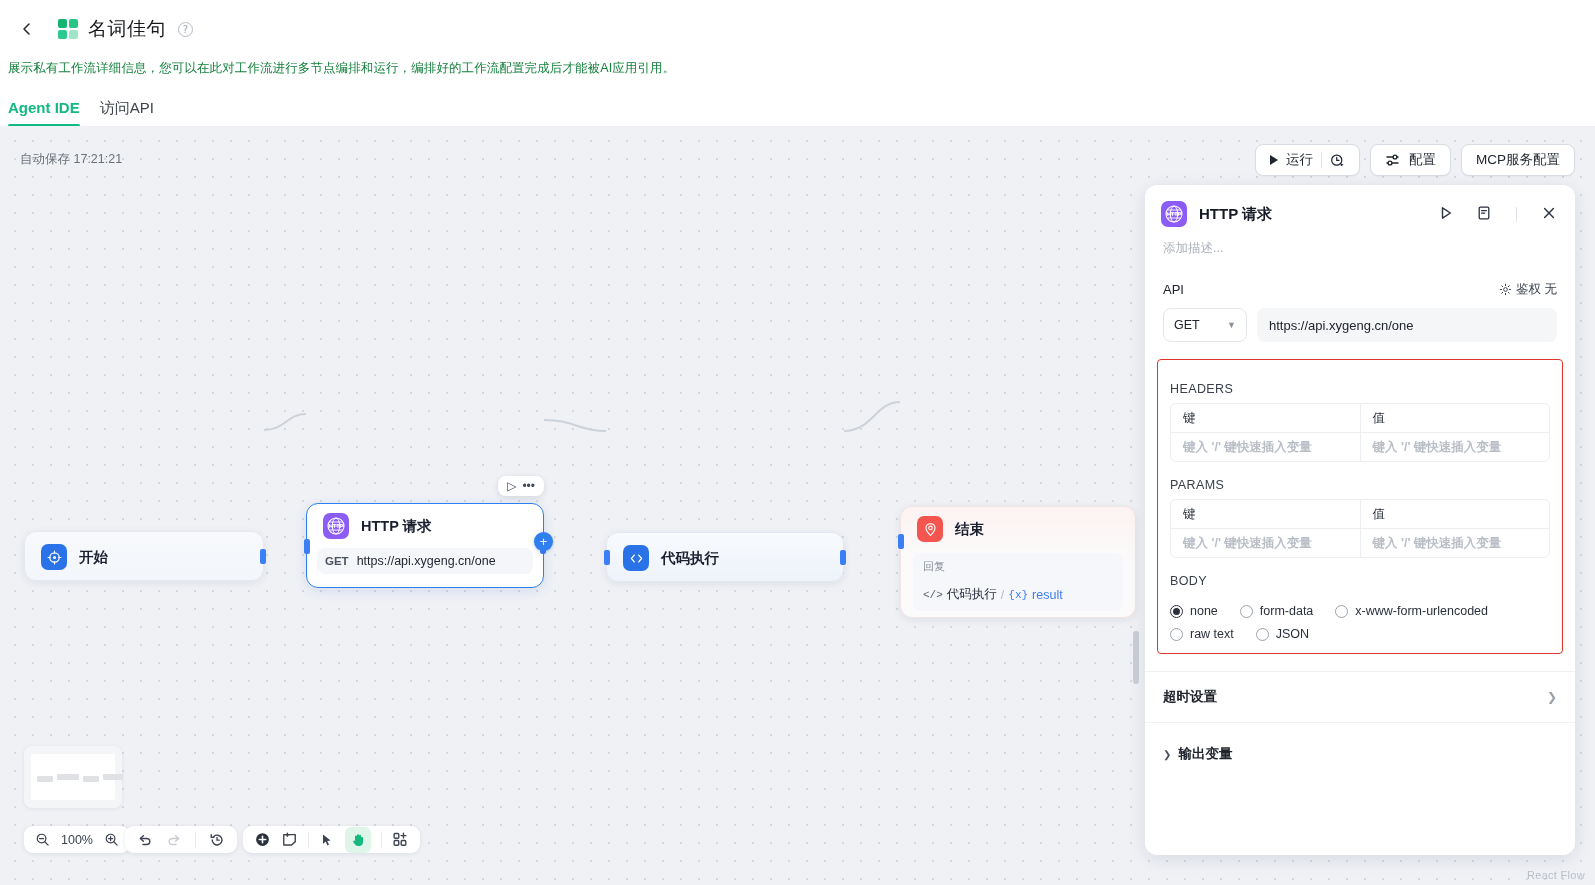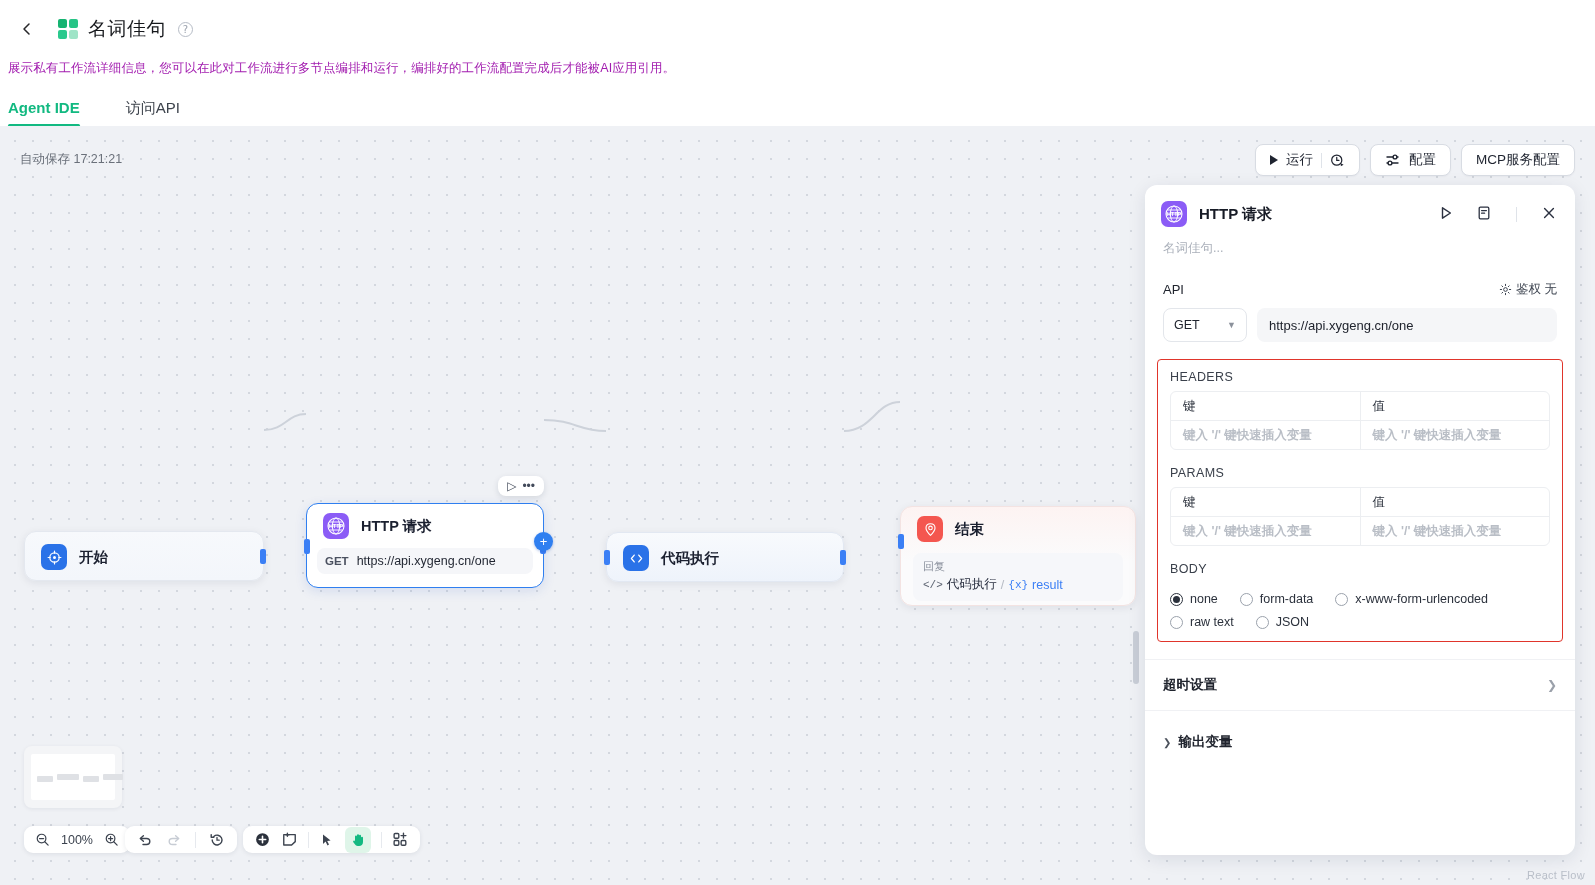--- a/index.html
+++ b/index.html
@@ -23,23 +23,23 @@
   .app-logo i:nth-child(1){ background:#15b371; }
   .app-logo i:nth-child(2){ background:#27c486; }
   .app-logo i:nth-child(3){ background:#2bc98d; }
   .app-logo i:nth-child(4){ background:#9fe4c7; }
   .page-title { font-size:19px; font-weight:normal; color:#16181c; letter-spacing:0.5px; }
   .help-icon {
     width:15px; height:15px; border-radius:50%; border:1.3px solid #b6bcc6; color:#9aa1ac;
     font-size:10px; display:flex; align-items:center; justify-content:center; margin-left:2px;
     cursor:pointer; font-family:"DejaVu Sans", sans-serif;
   }
-  .subtitle { font-size:12.5px; color:#a21caf; padding:12px 0 0 8px; letter-spacing:.1px; }
-
-  .tabs { display:flex; gap:46px; padding:22px 0 0 8px; }
+  .subtitle { font-size:12.5px; color:#15803d; padding:12px 0 0 8px; letter-spacing:.1px; }
+
+  .tabs { display:flex; gap:20px; padding:22px 0 0 8px; }
   .tab { position:relative; font-size:15px; color:#3d434c; padding-bottom:9px; cursor:pointer; }
   .tab.active { color:#12b981; font-weight:bold; }
   .tab.active:after {
     content:""; position:absolute; left:0; right:0; bottom:0; height:3px;
     background:#12b981; border-radius:2px;
   }
   .header-sep { height:1px; background:#e9ebef; }
 
   
   .canvas {
@@ -91,25 +91,25 @@
   .tool-ico { color:#424a5a; font-size:12px; cursor:pointer; line-height:1; }
   .plus-badge { position:absolute; right:-10px; top:28px; width:19px; height:19px; border-radius:50%;
      background:#2f7ff0; color:#fff; font-size:13px; display:flex; align-items:center; justify-content:center;
      cursor:pointer; box-shadow:0 1px 3px rgba(30,80,190,.35); }
 
   #node-code { left:606px; top:406px; width:238px; height:50px;
     background:linear-gradient(180deg,#f8fafd 0%, #eef3fb 100%); border:1px solid #e2e8f2; }
   #node-code .node-head { height:50px; }
   #node-code .node-icon { background:#2a72e8; font-size:11px; }
 
-  #node-end { left:900px; top:380px; width:236px; height:100px;
+  #node-end { left:900px; top:380px; width:236px; height:112px;
     background:linear-gradient(180deg,#fdf3f2 0%, #fbfbfc 55%); border:1px solid #f3e3e2; }
   #node-end .node-icon { background:#f4564f; font-size:12px; }
   .end-body { margin:2px 12px 0; background:#f6f7fa; border-radius:8px; padding:6px 10px 8px; }
-  .end-label { font-size:11px; color:#8a909c; margin-bottom:2px; }
+  .end-label { font-size:11px; color:#8a909c; margin-bottom:12px; }
   .end-ref { font-size:12.5px; color:#2a3040; display:flex; align-items:center; gap:4px; }
   .end-ref .mono { color:#5b6270; font-family:"Liberation Mono", monospace; font-size:11px; }
   .end-ref .slash { color:#b5bac3; }
   .end-ref .varname { color:#3b7ff5; }
 
   .edge { position:absolute; pointer-events:none; overflow:visible; }
 
   
   .minimap { position:absolute; left:24px; top:620px; width:98px; height:62px;
     background:#f4f5f7; border-radius:8px; padding:8px 7px; box-shadow:0 1px 4px rgba(20,30,60,.07); }
@@ -148,21 +148,21 @@
   .api-label { font-size:13px; color:#20242e; }
   .api-auth { font-size:12.5px; color:#3c434f; display:flex; align-items:center; gap:4px; cursor:pointer; }
   .url-row { display:flex; gap:10px; margin-top:10px; }
   .method-sel { width:84px; height:34px; border:1px solid #e3e6eb; border-radius:8px; background:#fff;
      display:flex; align-items:center; justify-content:space-between; padding:0 10px; font-size:12.5px;
      color:#20242e; cursor:pointer; }
   .chev { color:#8b919b; font-size:9px; }
   .url-box { flex:1; height:34px; background:#f5f6f8; border-radius:8px; display:flex; align-items:center;
      padding:0 12px; font-size:13px; color:#20242e; cursor:text; }
 
-  .redbox { margin:17px 12px 0; border:1.5px solid #e0352b; border-radius:4px; padding:10px 6px 12px; }
+  .redbox { margin:17px 12px 0; border:1.5px solid #e0352b; border-radius:4px; padding:22px 6px 12px; }
   .kv-label { font-size:12.5px; color:#3a404b; padding:0 6px 7px; letter-spacing:.4px; }
   .kv-table { border:1px solid #eceef1; border-radius:6px; overflow:hidden; margin:0 6px; }
   .kv-row { display:flex; }
   .kv-row + .kv-row { border-top:1px solid #eceef1;font-weight:bold; }
   .kv-cell { flex:1; height:28px; display:flex; align-items:center; padding:0 12px; font-size:12.5px; }
   .kv-cell + .kv-cell { border-left:1px solid #eceef1; }
   .kv-head .kv-cell { color:#2b313c; }
   .kv-input .kv-cell { color:#b9bec6; cursor:text; }
   .gap { height:16px; }
   .radio-row { display:flex; align-items:center; gap:8px; padding:0 6px; margin-top:9px; flex-wrap:wrap; }
@@ -430,21 +430,21 @@
         </svg>
       </span>
       <span class="vsep" style="margin:0 12px;"></span>
       <span class="panel-act">
         <svg width="16" height="16" viewBox="0 0 16 16">
           <path d="M3.6 3.6 L12.4 12.4 M12.4 3.6 L3.6 12.4" stroke="#2b3140" stroke-width="1.4" stroke-linecap="round"></path>
         </svg>
       </span>
     </div>
 
-    <div class="panel-desc">名词佳句...</div>
+    <div class="panel-desc">添加描述...</div>
 
     <div class="sect-pad">
       <div class="api-row">
         <span class="api-label">API</span>
         <span class="api-auth">
           <svg width="13" height="13" viewBox="0 0 16 16">
             <circle cx="8" cy="8" r="2.3" fill="none" stroke="#3c434f" stroke-width="1.2"></circle>
             <path d="M8 1.6 V3.2 M8 12.8 V14.4 M1.6 8 H3.2 M12.8 8 H14.4 M3.5 3.5 L4.6 4.6 M11.4 11.4 L12.5 12.5 M12.5 3.5 L11.4 4.6 M4.6 11.4 L3.5 12.5" stroke="#3c434f" stroke-width="1.2" stroke-linecap="round"></path>
           </svg>
           <span>鉴权 无</span>

